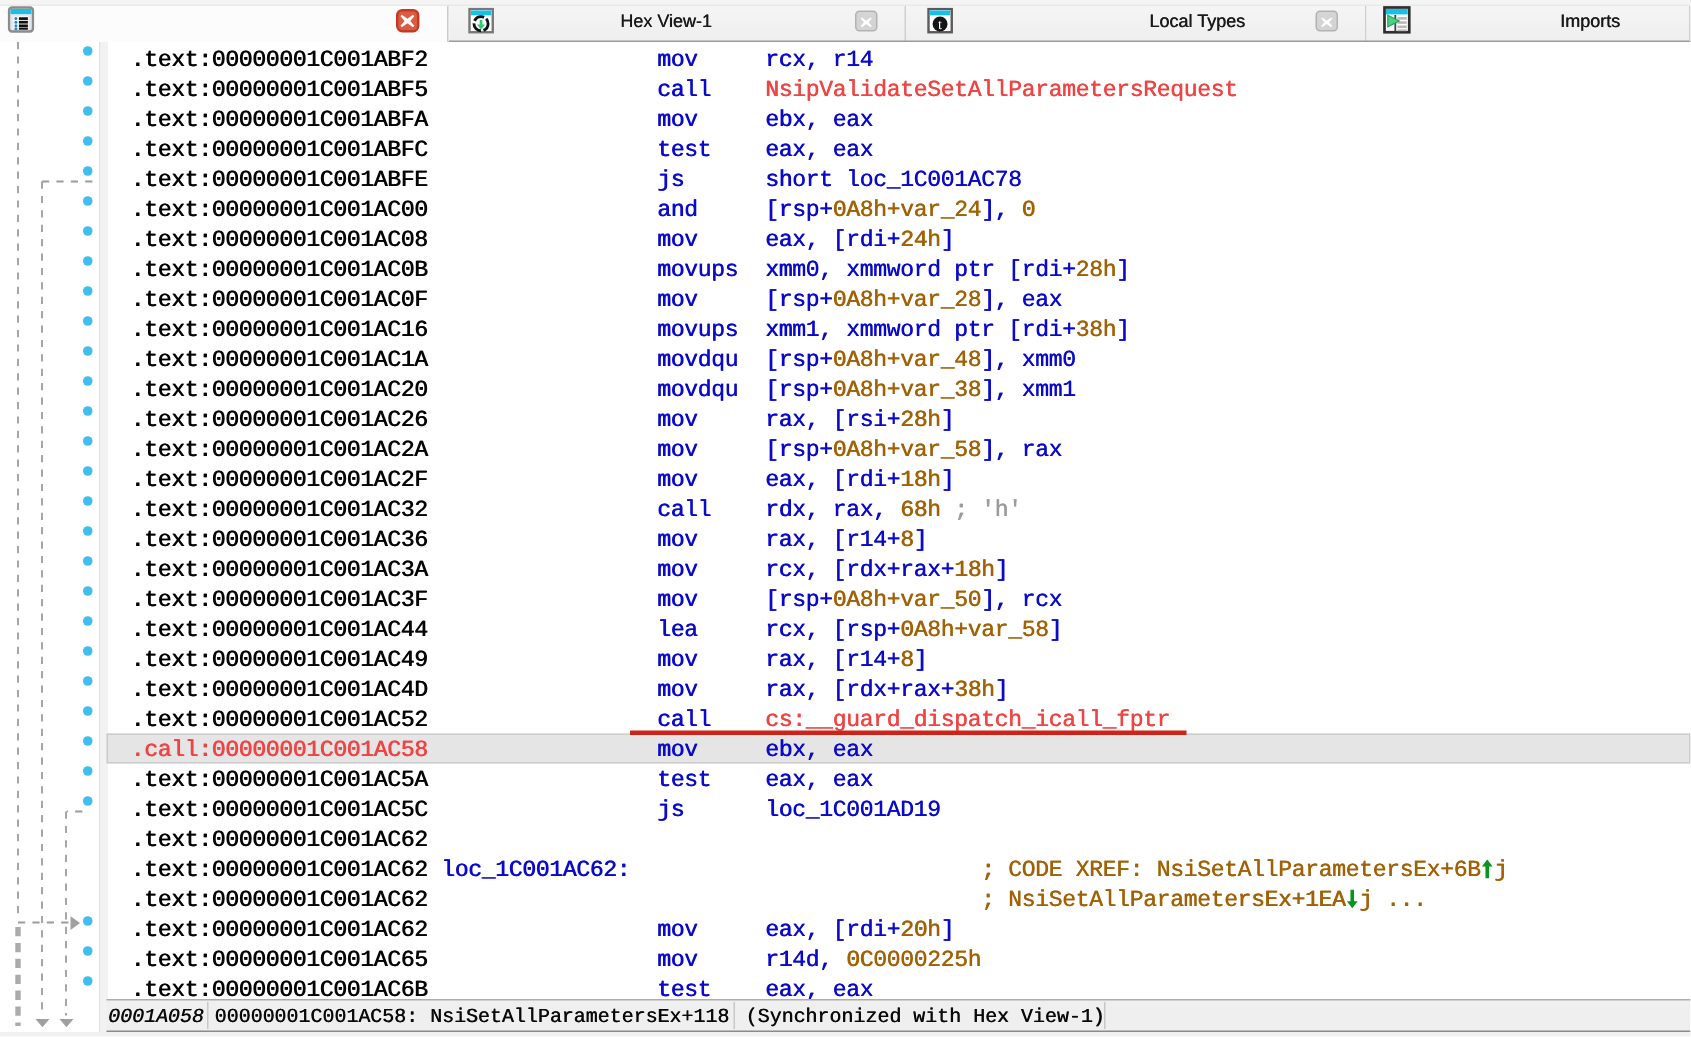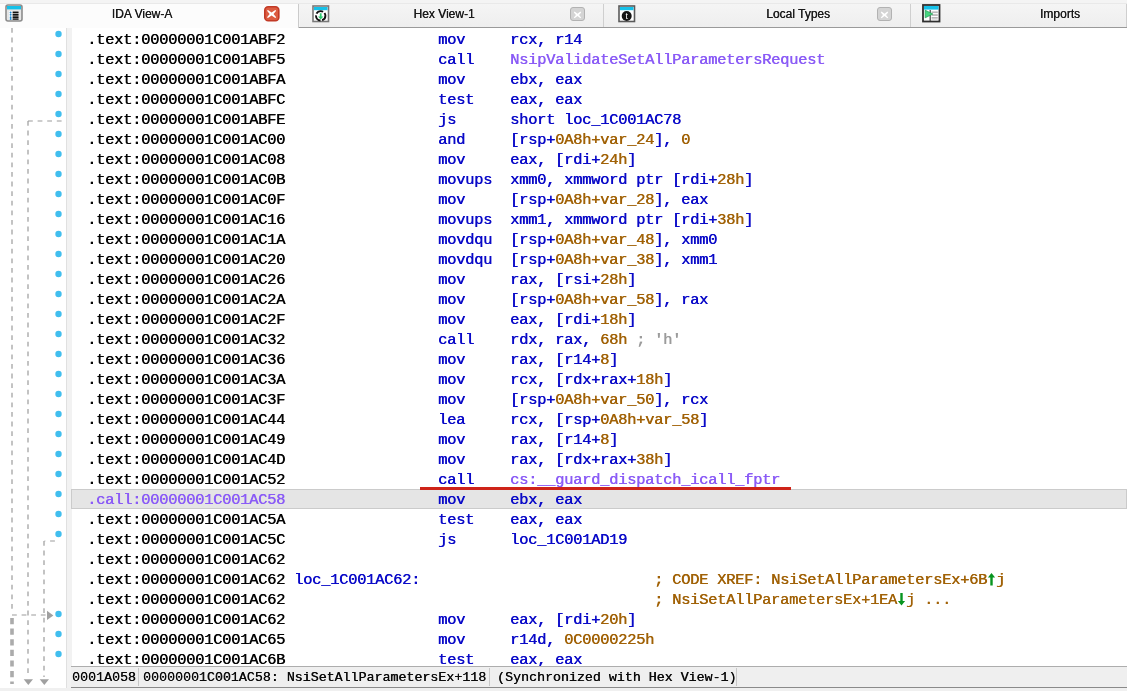--- a/index.html
+++ b/index.html
@@ -9,21 +9,21 @@
 #tabline{position:absolute;left:299px;top:27px;width:828px;height:1px;background:#9a9a9a;}
 #tab1{position:absolute;left:0;top:0;width:299px;height:28px;background:#fcfcfc;
  border-right:1px solid #cbcbcb;box-sizing:border-box;}
 .tabtxt{position:absolute;top:1px;height:27px;line-height:27px;font-size:12px;color:#1a1a1a;text-shadow:0.3px 0 0;
  text-align:center;}
 .xgray{position:absolute;top:7px;width:15px;height:14px;background:#d4d4d4;
  border:1.5px solid #b2b2b2;border-radius:3px;box-sizing:border-box;}
 pre{margin:0;font-family:"Liberation Mono",monospace;}
 #code{position:absolute;left:87px;top:30px;font-size:15.4px;letter-spacing:-0.237px;line-height:20px;color:#050505;z-index:3;text-shadow:0.45px 0 0;}
 .b{color:#0a0ac8;}
-.nb{color:#8b5cf6;}
+.nb{color:#ef4444;}
 .g{color:#a16207;}
 .gy{color:#9c9c9c;}
 #hl{position:absolute;left:71px;top:489px;width:1056px;height:20px;background:#e5e5e5;
  border:1px solid #cbcbcb;box-sizing:border-box;z-index:1;}
 #redline{position:absolute;left:420px;top:487.4px;width:371px;height:2.2px;background:#ce2318;z-index:4;}
 #vline{position:absolute;left:66px;top:28px;width:1px;height:660px;background:#e0e0e0;}
 #vstrip{position:absolute;left:67px;top:28px;width:4.5px;height:660px;background:#f2f2f2;}
 #status{position:absolute;left:71px;top:666px;width:1056px;height:22px;background:#efefef;
  border-top:1px solid #adadad;border-bottom:1px solid #8a8a8a;box-sizing:border-box;z-index:5;}
 #status pre{position:absolute;top:3px;font-size:13.3px;color:#0a0a0a;text-shadow:0.35px 0 0;}
@@ -32,21 +32,20 @@
 #gutter{position:absolute;left:0;top:28px;z-index:2;}
 </style></head>
 <body>
 <div id="tabbar">
   <div class="tab" style="left:300px;width:303px;border-right:1px solid #cfcfcf;"></div>
   <div class="tab" style="left:604px;width:306px;border-right:1px solid #cfcfcf;"></div>
   <div class="tab" style="left:911px;width:216px;"></div>
   <div id="tabline"></div>
   <div style="position:absolute;left:1126px;top:0;width:1px;height:27px;background:#cfcfcf;"></div>
   <div id="tab1"></div>
-  <div class="tabtxt" style="left:62px;width:160px;">IDA View-A</div>
   <div class="tabtxt" style="left:364px;width:160px;">Hex View-1</div>
   <div class="tabtxt" style="left:670px;width:160px;text-align:right;">Local Types</div>
   <div class="tabtxt" style="left:980px;width:160px;">Imports</div>
   <div style="position:absolute;left:0;top:0;width:1127px;height:3px;background:#f4f4f4;border-bottom:1px solid #e9e9e9;"></div>
   <svg id="icon1" width="18" height="18" style="position:absolute;left:5px;top:4px;">
     <rect x="1" y="1" width="16" height="16" rx="2" fill="#e6e6e6" stroke="#8c8c8c" stroke-width="1.6"></rect>
     <rect x="2" y="2" width="14" height="3.4" fill="#15c1e9"></rect>
     <rect x="4" y="7" width="10" height="8.5" fill="#ffffff"></rect>
     <circle cx="5.6" cy="8.4" r="1" fill="#1e88d2"></circle>
       <rect x="7.6" y="7.5" width="6" height="1.8" fill="#111"></rect>
@@ -175,20 +174,20 @@
         <path d="M4.5 0 L8.1 4.6 L5.7 4.6 L5.7 12.5 L3.3 12.5 L3.3 4.6 L0.9 4.6 Z" fill="#07941f"></path>
       </svg>j</span>
 .text:00000001C001AC62                                         <span class="g">; NsiSetAllParametersEx+1EA<svg width="9" height="12.5" viewBox="0 0 9 12.5" style="vertical-align:-1.5px">
         <path d="M4.5 12.5 L8.1 7.9 L5.7 7.9 L5.7 0 L3.3 0 L3.3 7.9 L0.9 7.9 Z" fill="#07941f"></path>
       </svg>j ...</span>
 .text:00000001C001AC62                 <span class="b">mov</span>     <span class="b">eax, [rdi+</span><span class="g">20h</span><span class="b">]</span>
 .text:00000001C001AC65                 <span class="b">mov</span>     <span class="b">r14d, </span><span class="g">0C0000225h</span>
 .text:00000001C001AC6B                 <span class="b">test</span>    <span class="b">eax, eax</span></pre>
 
 <div id="status">
-  <pre style="left:1px;">0001A058</pre>
+  <pre style="left:1px;font-style:italic;">0001A058</pre>
   <div class="sdiv" style="left:67px;"></div>
   <pre style="left:72px;">00000001C001AC58: NsiSetAllParametersEx+118</pre>
   <div class="sdiv" style="left:418px;"></div>
   <pre style="left:426px;">(Synchronized with Hex View-1)</pre>
   <div class="sdiv" style="left:665px;"></div>
 </div>
 <div id="bstrip"></div>
 
 </body></html>

